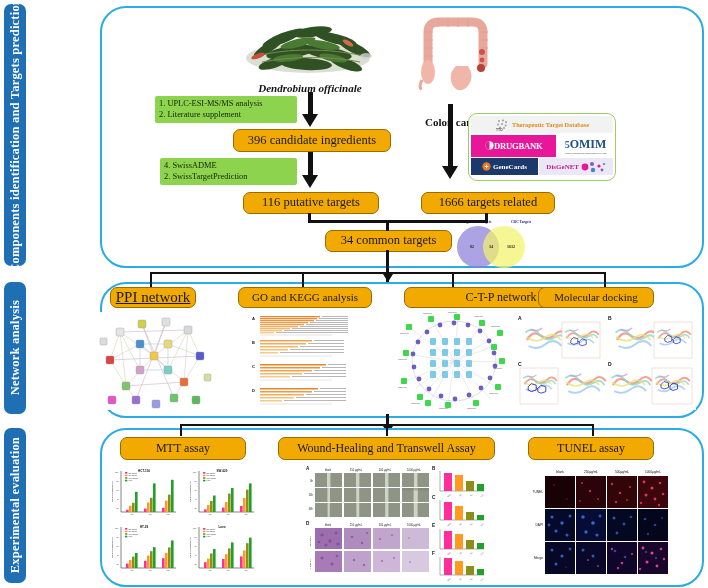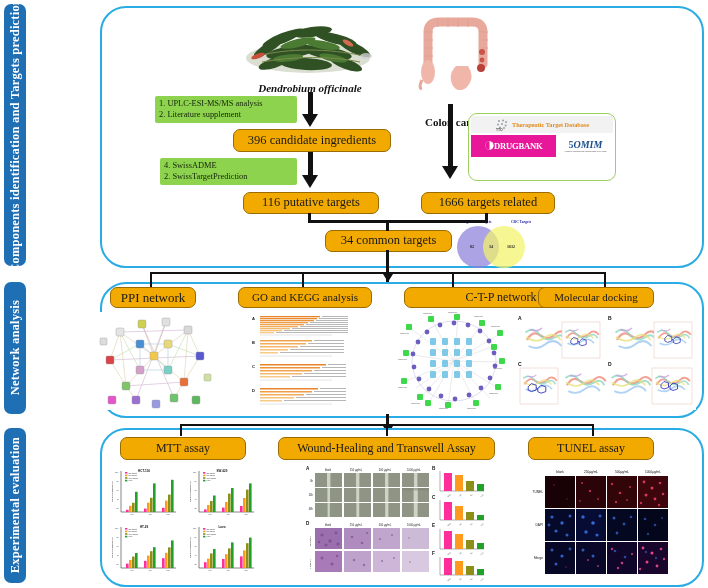--- a/index.html
+++ b/index.html
@@ -145,24 +145,46 @@
     <div class="dbcell" style="flex:1.55;background:#e8179a;color:#fff;gap:0;">
       <svg width="9" height="9" viewBox="0 0 10 10">
         <circle cx="5" cy="5" r="4.6" fill="#fff"></circle>
           <path d="M5 0.4 A4.6 4.6 0 0 0 5 9.6 Z" fill="#e8179a"></path>
       </svg>
       <span style="font-size:8.6px;letter-spacing:-.2px;">DRUGBANK</span>
     </div>
     <div class="dbcell" style="flex:1;background:#fff;flex-direction:column;gap:0;">
       <div style="display:flex;align-items:baseline;">
         <span style="color:#2b64a8;font-size:10px;font-weight:bold;">5</span>
-        <span style="color:#1b4f8a;font-size:10px;font-weight:bold;font-style:italic;">OMIM</span>
+        <span style="color:#1b4f8a;font-size:12px;font-weight:bold;">OMIM</span>
       </div>
       <span style="font-size:2.6px;color:#777;">
         Online Mendelian Inheritance in Man</span>
+    </div>
+  </div>
+  <div class="dbrow" style="height:17px;">
+    <div class="dbcell" style="flex:1;background:#1b3a6b;color:#fff;gap:2px;">
+      <svg width="9" height="9" viewBox="0 0 10 10">
+        <circle cx="5" cy="5" r="4.6" fill="#e87722"></circle>
+          <path d="M3 5 h4 M5 3 v4" stroke="#fff" stroke-width="1"></path>
+      </svg>
+      <span style="font-size:7px;color:#fff;">GeneCards</span>
+    </div>
+    <div class="dbcell" style="flex:1.1;background:#ece7f6;gap:1px;">
+      <span style="font-size:7px;color:#c0208a;">DisGeNET</span>
+      <svg width="26" height="12" viewBox="0 0 26 12">
+        <g>
+            <circle cx="5" cy="6" r="3.4" fill="#e8179a"></circle>
+            <circle cx="12" cy="3" r="2" fill="#7b5ec7"></circle>
+        <circle cx="13" cy="9" r="2.2" fill="#4a7fd4"></circle>
+            <circle cx="19" cy="5" r="1.6" fill="#e8179a"></circle>
+        <circle cx="22" cy="9" r="1.4" fill="#7b5ec7"></circle>
+            <circle cx="24" cy="3" r="1.1" fill="#4a7fd4"></circle>
+          </g>
+      </svg>
     </div>
   </div>
 </div>
 
 <div class="obox" style="left:233px;top:129px;width:156px;height:21px;">396 candidate ingredients</div>
 <div class="obox" style="left:243px;top:192px;width:134px;height:20px;">116 putative targets</div>
 <div class="obox" style="left:421px;top:192px;width:132px;height:20px;">1666 targets related</div>
 <div class="obox" style="left:325px;top:230px;width:125px;height:20px;">34 common targets</div>
 
 <div class="venn" style="left:455px;top:220px;width:100px;height:48px;">
@@ -193,21 +215,21 @@
 <div class="ahead sm" style="left:383px;top:274px;"></div>
 
 <div class="panel" id="p2"></div>
 
 <div class="line" style="left:150px;top:272px;width:456px;height:2px;"></div>
 <div class="line" style="left:150px;top:272px;width:2px;height:16px;"></div>
 <div class="line" style="left:302px;top:272px;width:2px;height:16px;"></div>
 <div class="line" style="left:452px;top:272px;width:2px;height:16px;"></div>
 <div class="line" style="left:604px;top:272px;width:2px;height:16px;"></div>
 
-<div class="obox" style="left:110px;top:287px;width:84px;height:19px;font-size:13px;">PPI network</div>
+<div class="obox" style="left:110px;top:287px;width:84px;height:19px;font-size:15px;text-decoration:underline;">PPI network</div>
 <div class="obox" style="left:238px;top:287px;width:132px;height:19px;font-size:11px;">GO and KEGG analysis</div>
 <div class="obox" style="left:404px;top:287px;width:96px;height:19px;font-size:12px;padding-left:48px;">C-T-P network</div>
 <div class="obox" style="left:538px;top:287px;width:114px;height:19px;font-size:11px;">Molecular docking</div>
 
 <svg class="fig" style="left:96px;top:312px;width:118px;height:98px" viewBox="0 0 118 98">
   <g stroke-width="0.7" opacity="0.75">
     <g stroke="#d8c9a0">
       <path d="M24 20 L58 44 M58 44 L92 18 M58 44 L30 74 M58 44 L88 70 M24 20 L30 74 M92 18 L88 70
                M14 48 L30 74 M14 48 L24 20 M104 44 L92 18 M104 44 L88 70 M46 12 L58 44 M70 10 L58 44
                M40 88 L30 74 M78 86 L88 70 M58 44 L46 12 M58 44 L70 10"></path>

